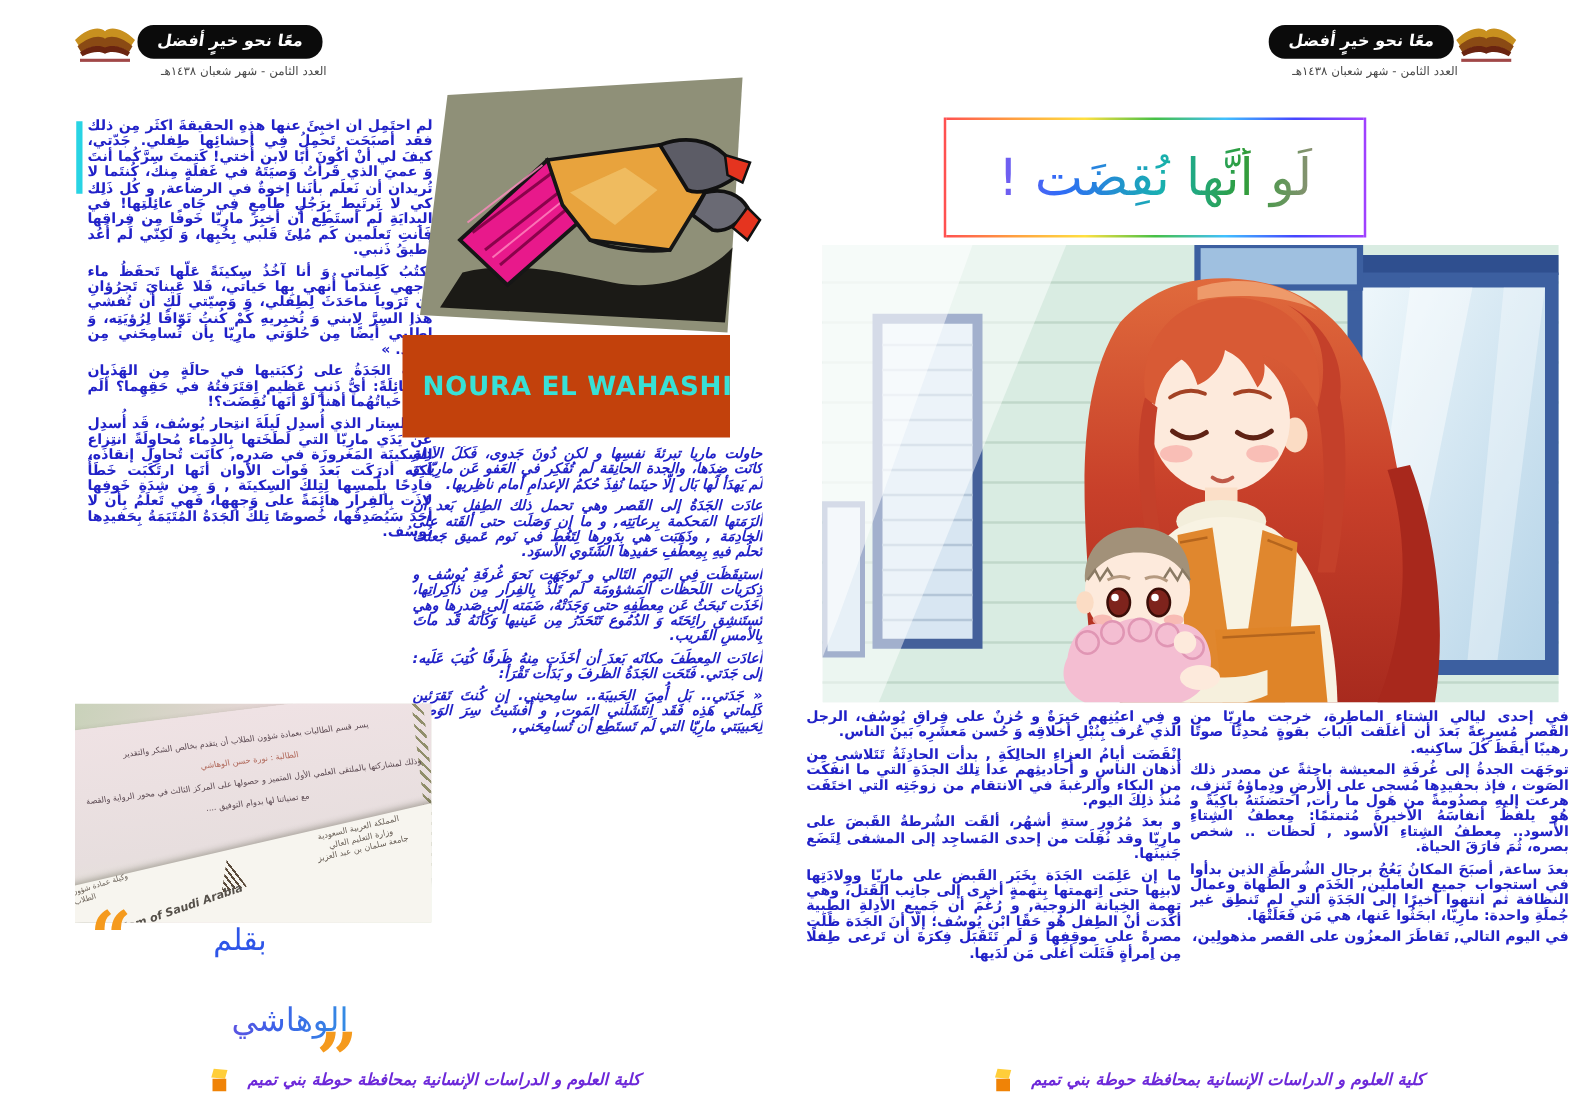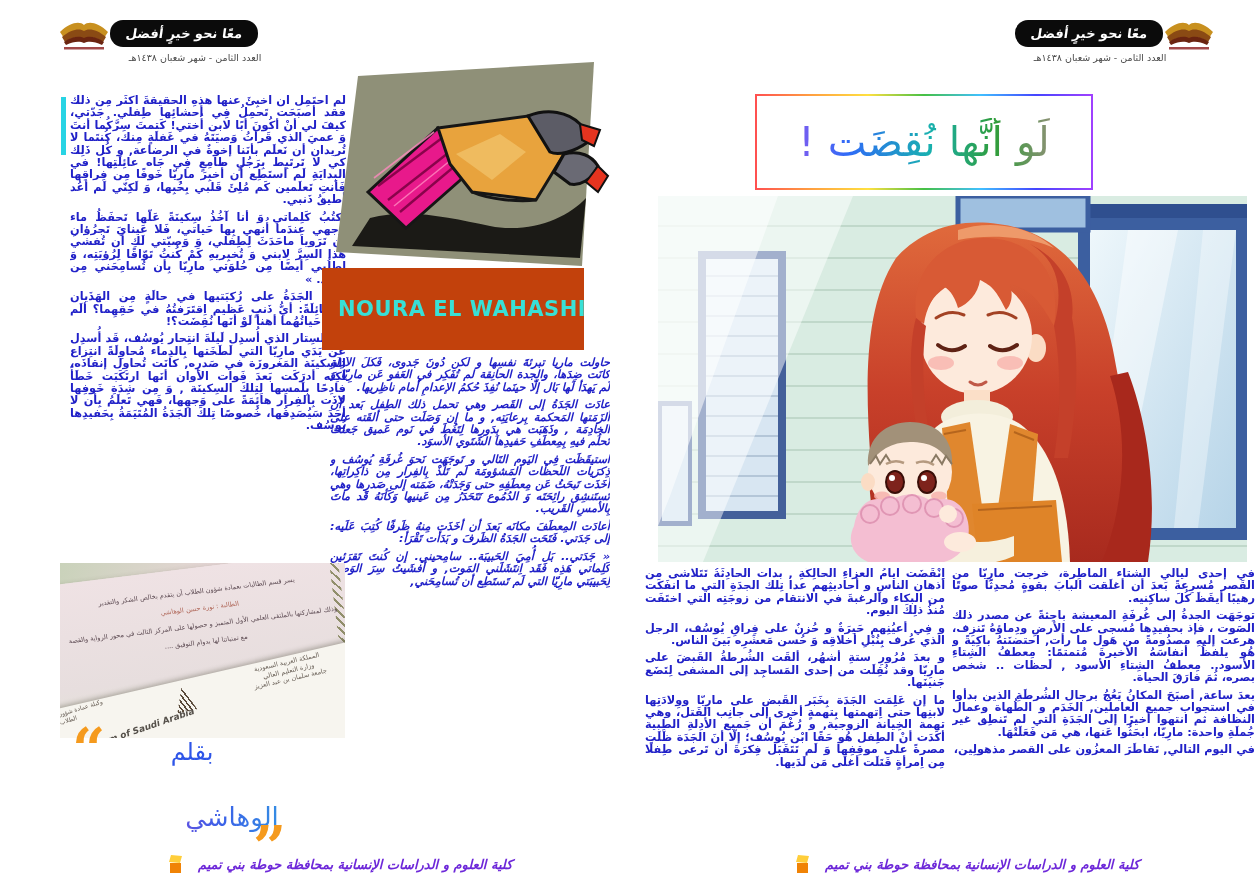--- a/index.html
+++ b/index.html
@@ -309,22 +309,22 @@
   </svg>
 
   <div id="col-r-right" class="story">
     <p>في إحدى ليالي الشتاء الماطِرة، خرجت مارِيّا من القَصر مُسرِعةً بَعدَ أن أغلَقت البابَ بقوةٍ مُحدِثًا صوتًا رهيبًا أيقَظَ كُلَ ساكِنيه.</p>
     <p>توجَهَت الجدةُ إلى غُرفَةِ المعيشة باحِثةً عن مصدر ذلك الصَوت ، فإذ بحفيدِها مُسجى على الأرضِ ودِماؤهُ تَنزِف، هرعت إليهِ مصدُومةً من هَول ما رأت, احتضنَتهُ باكِيةً و هُو يلفظُ أنفاسَهُ الأخيرةَ مُتمتمًا: مِعطفُ الشِتاءِ الأسود.. مِعطفُ الشِتاءِ الأسود , لَحظات .. شخص بصره، ثُمَ فارَقَ الحياة.</p>
     <p>بعدَ ساعة, أصبَحَ المكانُ يَعُجُ برجال الشُرطَةِ الذين بدأوا في استجواب جميع العاملين, الخَدَم و الطُهاة وعمال النظافة ثم انتهوا أخيرًا إلى الجَدَةِ التي لم تَنطِق غير جُملَةِ واحدة: مارِيّا، ابحَثُوا عَنها، هي مَن فَعَلَتْهَا.</p>
     <p>في اليوم التالي, تَقاطَرَ المعزُون على القصر مذهولِين،</p>
   </div>
 
   <div id="col-r-left" class="story">
+    <p>و فِي أعيُنِهم حَيرَةٌ و حُزنٌ على فِراقِ يُوسُف، الرجل الذي عُرف بِنُبْلِ أخلاقِه وَ حُسن مَعشَرِه بَينَ الناس.</p>
     <p>اِنْقَضَت أيامُ العزاءِ الحالِكَةِ , بدأت الحادِثَةُ تَتَلاشى من أذهان الناسِ و أحاديثِهم عدا تِلك الجدَةِ التي ما انفَكَت من البكاء والرغبةَ في الانتقام من زوجَتِه التي اختَفَت مُنذُ ذلِكَ اليوم.</p>
-    <p>و فِي أعيُنِهم حَيرَةٌ و حُزنٌ على فِراقِ يُوسُف، الرجل الذي عُرف بِنُبْلِ أخلاقِه وَ حُسن مَعشَرِه بَينَ الناس.</p>
     <p>و بعدَ مُرُورِ ستةِ أشهُر، ألقَت الشُرطةُ القَبضَ على مارِيّا وقد نُقِلَت من إحدى المَساجِد إلى المشفى لِتَضَع جَنينَها.</p>
     <p>ما إن عَلِمَت الجَدَة بِخَبَر القَبض على مارِيّا ووِلادَتِها لابنِها حتى اِتهمتها بِتهمةٍ أخرى إلى جانِب القَتل، وهي تهمة الخِيانة الزوجية, و رُغْمَ أن جَميع الأدِلةِ الطِبية أكَدَت أنْ الطِفل هُو حَقًا ابْن يُوسُف؛ إلّا أنَ الجَدَة ظَلَت مصرةً على موقِفِها وَ لَم تَتَقَبَل فِكرَةَ أن تَرعى طِفلًا مِن اِمرأةٍ قَتَلَت أغلَى مَن لَدَيها.</p>
   </div>
 
   <div class="footer f-left">
     <svg width="16" height="22" viewBox="0 0 16 22">
       <polygon points="3,2 14,3 12,10 1,9" fill="#ffce3a"></polygon>
       <rect x="2" y="10" width="11" height="10" fill="#f08306"></rect>
     </svg>
     <span class="txt">كلية العلوم و الدراسات الإنسانية بمحافظة حوطة بني تميم</span>

